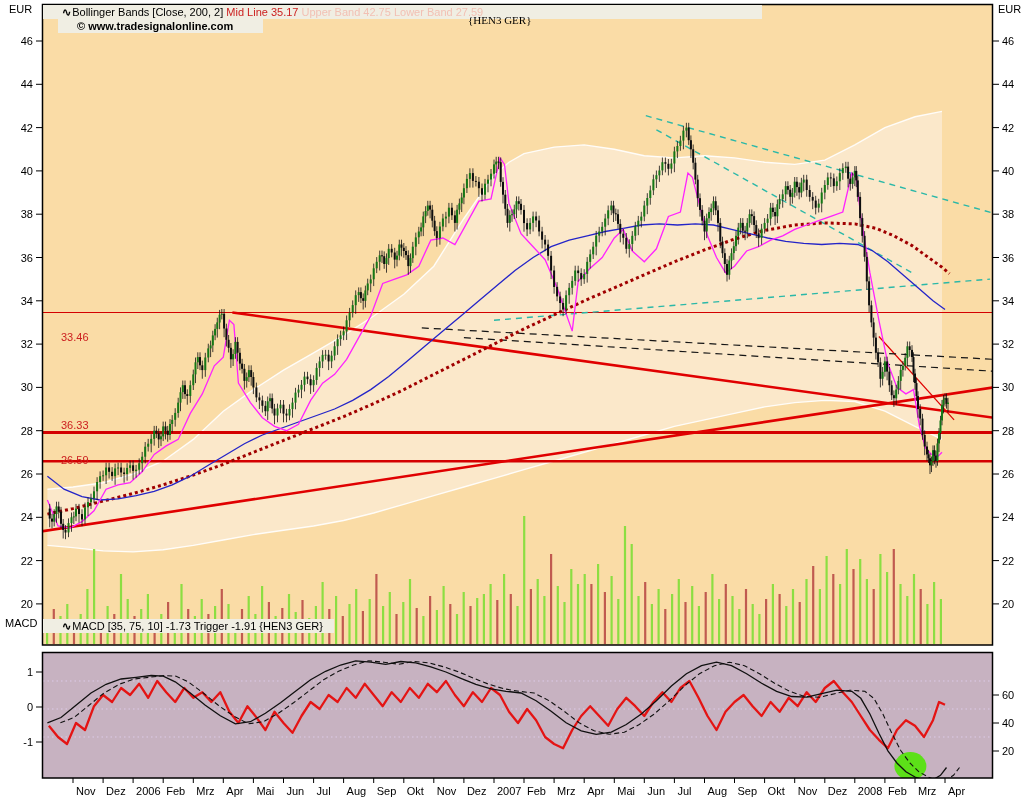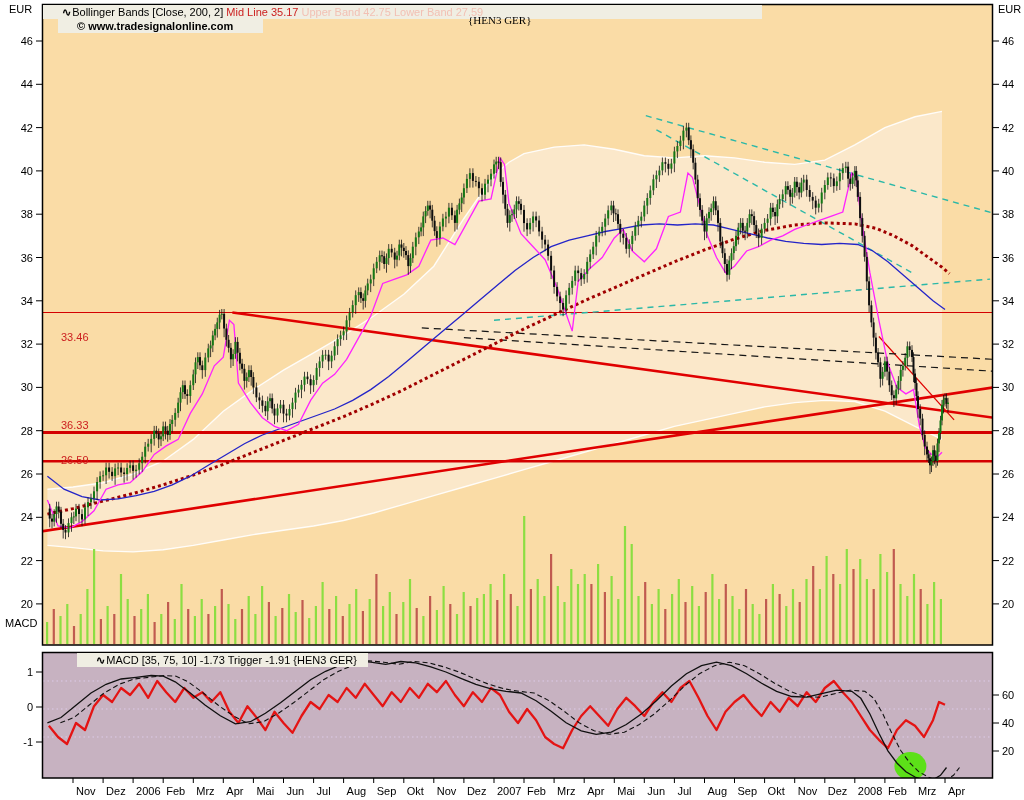--- a/index.html
+++ b/index.html
@@ -3,21 +3,21 @@
 <meta charset="utf-8">
 <style>
   html,body{margin:0;padding:0;background:#fff;}
   #app{position:relative;width:1024px;height:800px;background:#ffffff;
        font-family:"Liberation Sans",sans-serif;font-size:11px;color:#000;overflow:hidden;}
   #chart{position:absolute;left:0;top:0;}
   .ov{position:absolute;line-height:14px;white-space:nowrap;}
   .strip{background:#F0EEE3;height:14px;padding-left:19px;}
   .hdr1{left:43px;top:5px;width:700px;}
   .hdr2{left:58px;top:19px;width:186px;font-weight:bold;}
-  .hdrM{left:43px;top:653px;width:272px;margin-left:34px;}
+  .hdrM{left:43px;top:619px;width:272px;}
   .red{color:#CC2020;}
   .faint{color:#F2C0B4;}
   .sym{position:absolute;left:425px;top:8px;font-family:Liberation Serif, serif;}
   .unit-l{left:9px;top:2px;}
   .unit-r{left:998px;top:2px;}
   .macd-l{left:5px;top:616px;}
   .rsi-r{left:1054px;top:651px;}
   .lvl{color:#CC2020;}
   .lvl33{left:61px;top:298px;margin-top:32px;}
   .lvl27{left:61px;top:418px;}

